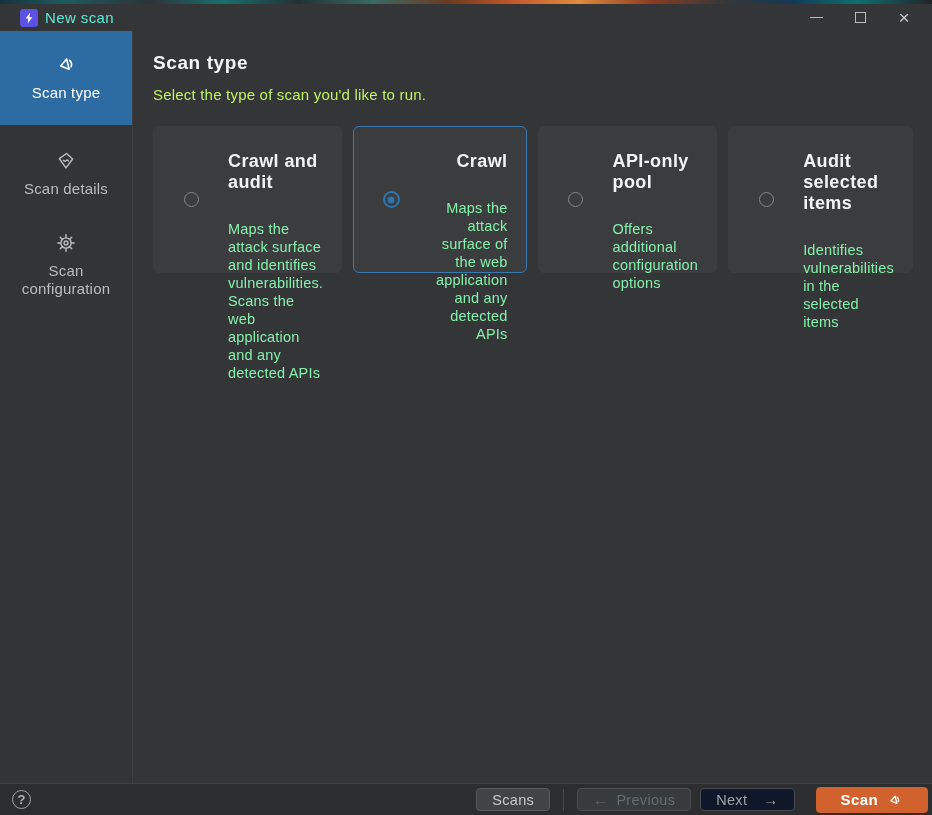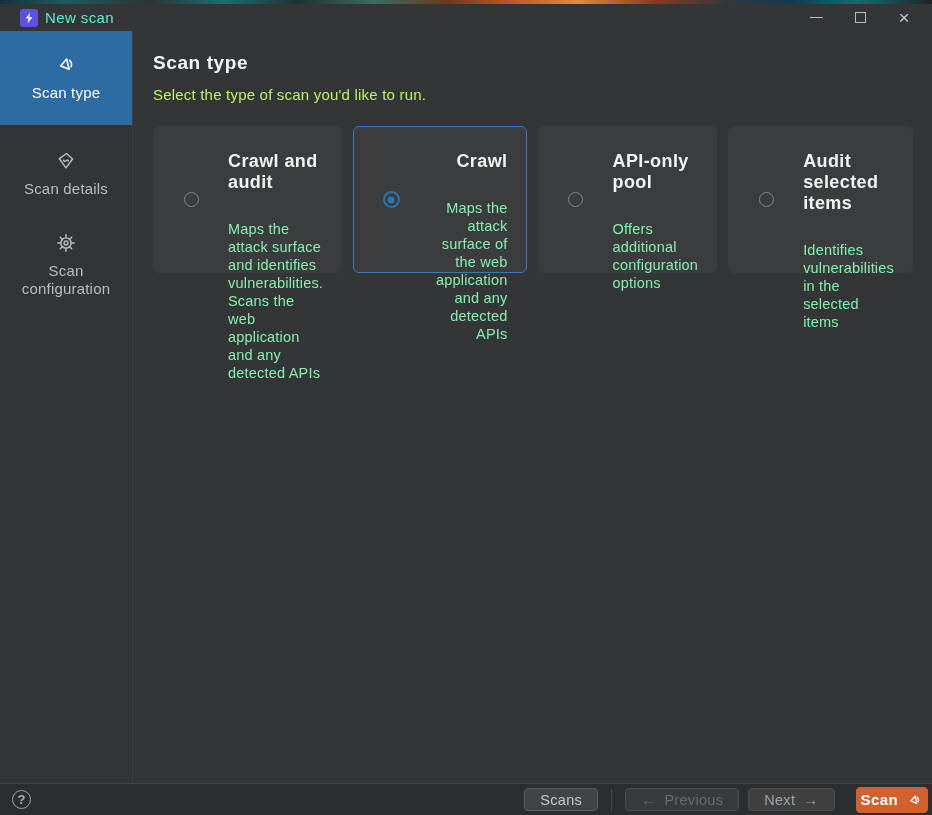--- a/index.html
+++ b/index.html
@@ -88,28 +88,28 @@
     cursor:pointer;
   }
   .footer-spacer { flex:1; }
   .btn {
     height:23px; display:inline-flex; align-items:center; justify-content:center;
     border-radius:4px; font-size:14.5px; letter-spacing:.3px; padding:0 15px; cursor:pointer;
     font-family:"Liberation Sans", sans-serif;
   }
   .btn-cancel { background:#404447; border:1px solid #585c5f; color:#c6c9cb; }
   .btn-prev { background:#373b3d; border:1px solid #494d4f; color:#666c6f; margin-left:0; }
-  .btn-next { background:#404040; border:1px solid #494d4f; color:#9da3a6; margin-left:9px; }
+  .btn-next { background:#0f172a; border:1px solid #494d4f; color:#9da3a6; margin-left:9px;gap:8px; }
   .btn .arrow { font-size:15px; }
   .btn .arrow.left { margin-right:8px; }
   .btn .arrow.right { margin-left:8px; }
   .footer-divider { width:1px; height:22px; background:#46494c; margin:0 13px; }
   .btn-scan {
     background:#d2622d; border:1px solid #d2622d; color:#ffffff; font-weight:bold;
-    height:26px; font-size:15px; padding:0 4px; margin-left:21px; letter-spacing:.4px;
+    height:26px; font-size:15px; padding:0 24px; margin-left:21px; letter-spacing:.4px;
   }
   .btn-scan svg { margin-left:9px; display:block; }
 </style>
 </head>
 <body>
 
 <div class="window">
 
   <div class="wallpaper-strip"></div>
 

